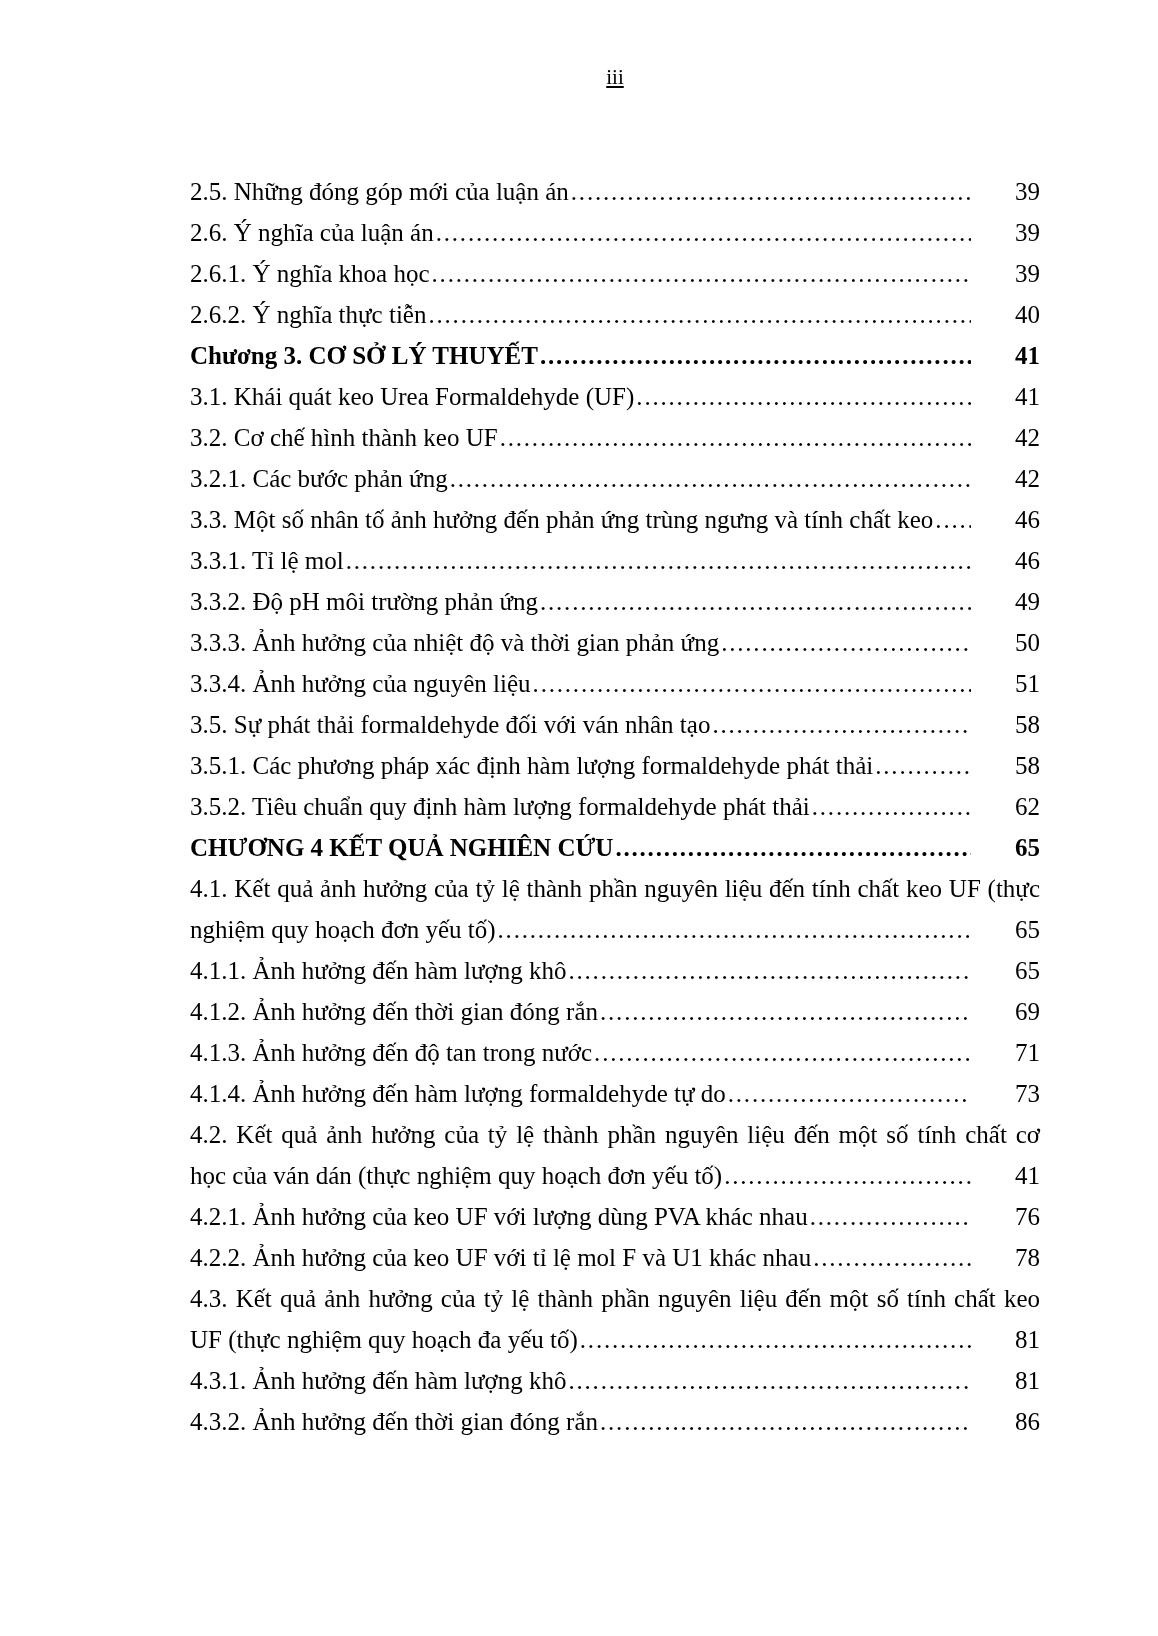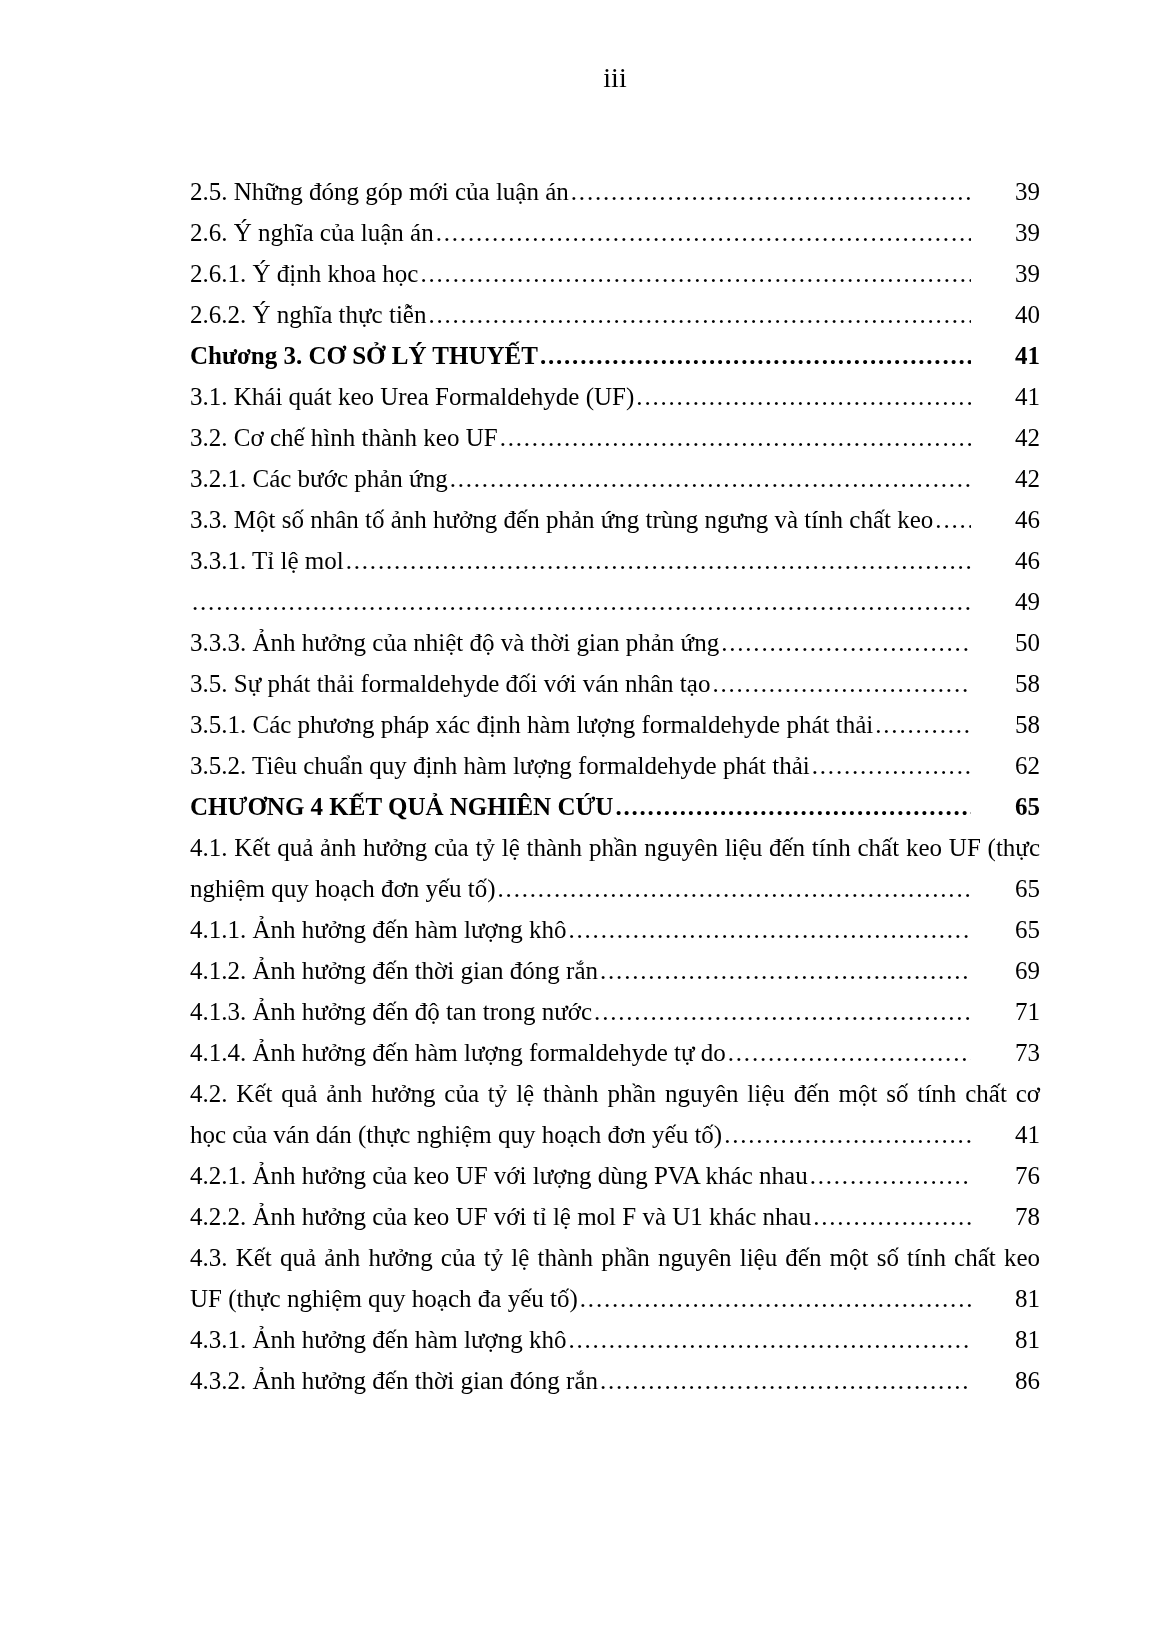--- a/index.html
+++ b/index.html
@@ -13,22 +13,23 @@
     height: 1636px;
     background: #ffffff;
     color: #000000;
     font-family: "Liberation Serif", "DejaVu Serif", serif;
     box-sizing: border-box;
     padding: 62px 118px 0 190px;
     overflow: hidden;
   }
   .folio {
     text-align: center;
-    font-size: 28px;
+    font-size: 21px;
     line-height: 31px;
+    text-decoration: underline;
   }
   .toc {
     margin-top: 78px;
   }
   .entry {
     font-size: 25px;
     line-height: 41px;
   }
   .entry.chapter {
     font-weight: bold;
@@ -77,21 +78,21 @@
 
     <div class="row">
       <span class="label">2.6. Ý nghĩa của luận án</span>
       <span class="dots"></span>
       <span class="pg">39</span>
     </div>
   </div>
       <div class="entry">
 
     <div class="row">
-      <span class="label">2.6.1. Ý định khoa học</span>
+      <span class="label">2.6.1. Ý nghĩa khoa học</span>
       <span class="dots"></span>
       <span class="pg">39</span>
     </div>
   </div>
       <div class="entry">
 
     <div class="row">
       <span class="label">2.6.2. Ý nghĩa thực tiễn</span>
       <span class="dots"></span>
       <span class="pg">40</span>
@@ -141,30 +142,39 @@
 
     <div class="row">
       <span class="label">3.3.1. Tỉ lệ mol</span>
       <span class="dots"></span>
       <span class="pg">46</span>
     </div>
   </div>
       <div class="entry">
 
     <div class="row">
+      <span class="label">3.3.2. Độ pH môi trường phản ứng</span>
       <span class="dots"></span>
       <span class="pg">49</span>
     </div>
   </div>
       <div class="entry">
 
     <div class="row">
       <span class="label">3.3.3. Ảnh hưởng của nhiệt độ và thời gian phản ứng</span>
       <span class="dots"></span>
       <span class="pg">50</span>
+    </div>
+  </div>
+      <div class="entry">
+
+    <div class="row">
+      <span class="label">3.3.4. Ảnh hưởng của nguyên liệu</span>
+      <span class="dots"></span>
+      <span class="pg">51</span>
     </div>
   </div>
       <div class="entry">
 
     <div class="row">
       <span class="label">3.5. Sự phát thải formaldehyde đối với ván nhân tạo</span>
       <span class="dots"></span>
       <span class="pg">58</span>
     </div>
   </div>

